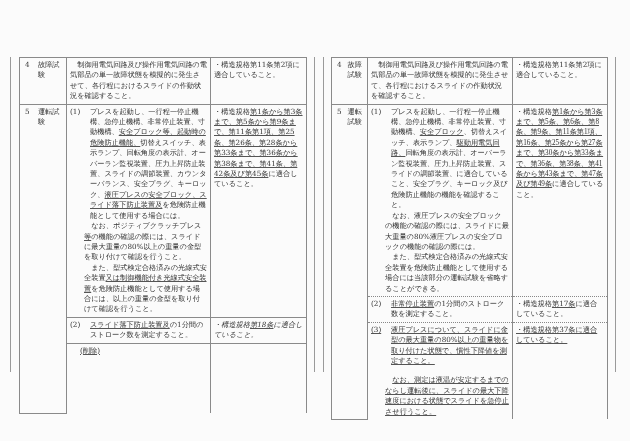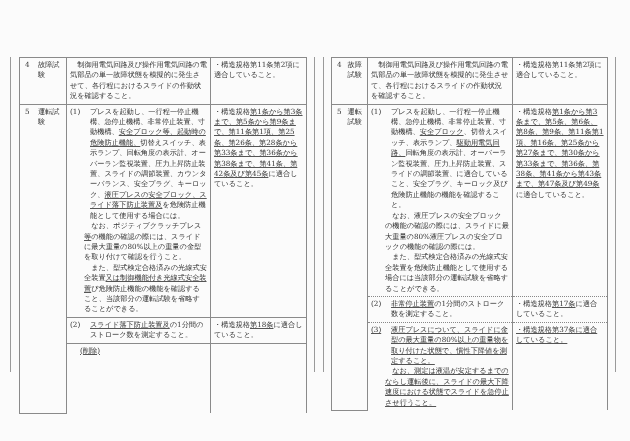--- a/index.html
+++ b/index.html
@@ -59,36 +59,36 @@
             </div>
       </td>
       <td>
         <div class="sub">
           <div class="head">
                 <span class="n">(1)</span>
                 <span class="parts"><span>プレスを起動し、一行程一停止機構、急停止機構、非常停止装置、寸動機構、</span><span class="u">安全ブロック等、起動時の危険防止機能、</span><span>切替えスイッチ、表示ランプ、回転角度の表示計、オーバーラン監視装置、圧力上昇防止装置、スライドの調節装置、カウンターバランス、安全プラグ、キーロック、</span><span class="u">液圧プレスの安全ブロック、スライド落下防止装置及</span><span>を危険防止機能として使用する場合には。</span></span>
               </div>
           <div class="body">
             <div class="para parts"><span>なお、ポジティブクラッチプレス</span><span class="u">等</span><span>の機能の確認の際には、スライドに最大重量の80%以上の重量の金型を取り付けて確認を行うこと。</span></div>
-            <div class="para parts"><span>また、型式検定合格済みの光線式安全装置</span><span class="u">又は制御機能付き光線式安全装置</span><span>び危険防止機能の機能を確認すること、当該部分の運転試験を省略することができる。</span></div>
+            <div class="para parts"><span>また、型式検定合格済みの光線式安全装置</span><span class="u">又は制御機能付き光線式安全装置</span><span>を危険防止機能として使用する場合には、以上の重量の金型を取り付けて確認を行うこと。</span></div>
           </div>
         </div>
       </td>
       <td>
             <div class="parts"><span>・構造規格</span><span class="u">第1条から第3条まで、第5条から第9条まで、第11条第1項、第25条、第26条、第28条から第33条まで、第36条から第38条まで、第41条、第42条及び第45条</span><span>に適合していること。</span></div>
           </td>
     </tr>
     <tr class="dotrow" style="height:25px;">
       <td style="border-bottom:1px dotted #888;">
         <div class="sub head" style="display:flex;">
               <span class="n" style="width:20px;flex:none;">(2)</span>
               <span class="parts"><span class="u">スライド落下防止装置及</span><span>の1分間のストローク数を測定すること。</span></span>
             </div>
       </td>
-      <td style="border-bottom:1px dotted #888;">
+      <td style="border-bottom:1px dotted #888;font-style:italic;">
             <div class="parts"><span>・構造規格</span><span class="u">第18条</span><span>に適合していること。</span></div>
           </td>
     </tr>
     <tr style="height:70px;">
       <td style="border-bottom:none;">
             <div style="padding-left:10px;"><span class="u">(削除)</span></div>
           </td>
       <td style="border-bottom:none;"></td>
     </tr>
   </tbody>
@@ -129,42 +129,42 @@
           <div class="head">
                 <span class="n">(1)</span>
                 <span class="parts"><span>プレスを起動し、一行程一停止機構、急停止機構、非常停止装置、寸動機構、</span><span class="u">安全ブロック</span><span>、切替えスイッチ、表示ランプ、</span><span class="u">駆動用電気回路、</span><span>回転角度の表示計、オーバーラン監視装置、圧力上昇防止装置、スライドの調節装置、に適合していること、安全プラグ、キーロック及び危険防止機能の機能を確認すること。</span></span>
               </div>
           <div class="body">
             <div class="para parts"><span>なお、液圧プレスの安全ブロックの機能の確認の際には、スライドに最大重量の80%液圧プレスの安全ブロックの機能の確認の際には。</span></div>
             <div class="para parts"><span>また、型式検定合格済みの光線式安全装置を危険防止機能として使用する場合には当該部分の運転試験を省略することができる。</span></div>
           </div>
         </div>
       </td>
-      <td style="border-bottom:1px dotted #888;">
+      <td style="border-bottom:1px dotted #888;font-family:Liberation Serif, serif;">
             <div class="parts"><span>・構造規格</span><span class="u">第1条から第3条まで、第5条、第6条、第8条、第9条、第11条第1項、第16条、第25条から第27条まで、第30条から第33条まで、第36条、第38条、第41条から第43条まで、第47条及び第49条</span><span>に適合していること。</span></div>
           </td>
     </tr>
     <tr style="height:23px;">
       <td style="border-top:1px dotted #888;border-bottom:1px dotted #888;">
         <div style="display:flex;">
               <span style="width:20px;flex:none;">(2)</span>
               <span class="parts"><span class="u">非常停止装置</span><span>の1分間のストローク数を測定すること。</span></span>
             </div>
       </td>
       <td style="border-top:1px dotted #888;border-bottom:1px dotted #888;">
             <div class="parts"><span>・構造規格</span><span class="u">第17条</span><span>に適合していること。</span></div>
           </td>
     </tr>
     <tr style="height:72px;">
       <td style="border-top:1px dotted #888;border-bottom:none;">
         <div style="display:flex;">
               <span class="u" style="width:20px;flex:none;">(3)</span>
               <span class="parts"><span class="u">液圧プレスについて、スライドに金型の最大重量の80%以上の重量物を取り付けた状態で、慣性下降値を測定すること。</span></span>
             </div>
-        <div style="padding-left:14px;">
+        <div style="padding-left:14px;margin-top:9px;">
               <div class="para parts"><span class="u">なお、測定は液温が安定するまでのならし運転後に、スライドの最大下降速度における状態でスライドを急停止させ行うこと。</span></div>
             </div>
       </td>
       <td style="border-top:1px dotted #888;border-bottom:none;">
             <div class="parts"><span class="u">・構造規格第37条に適合していること。</span></div>
           </td>
     </tr>
   </tbody>
     </table>
 </div>

